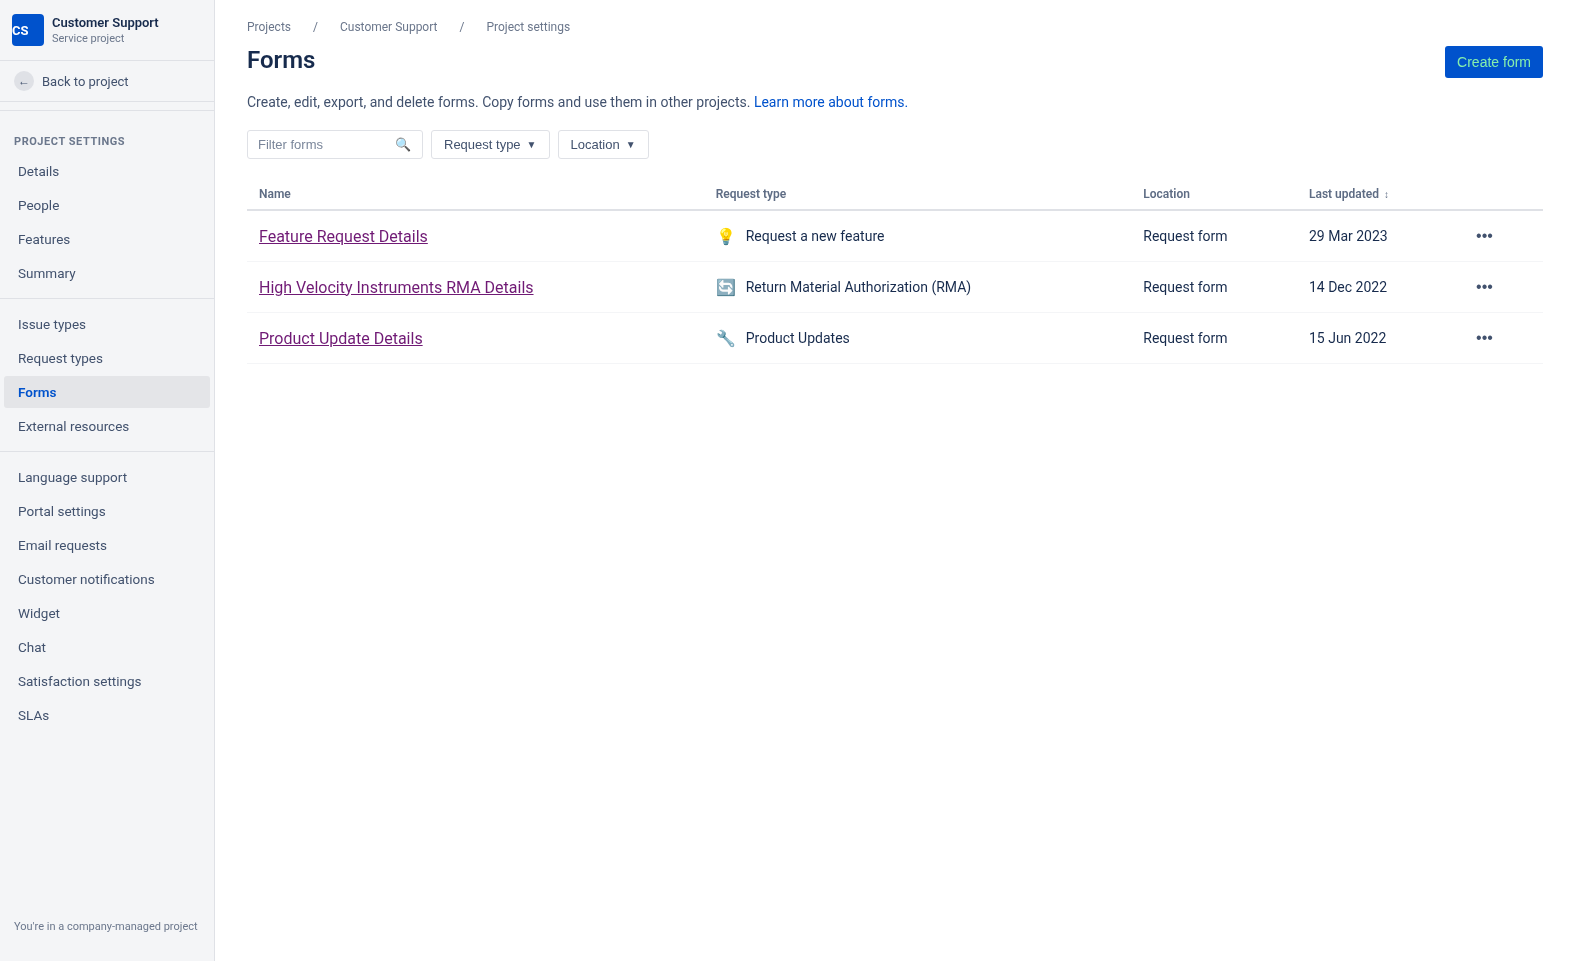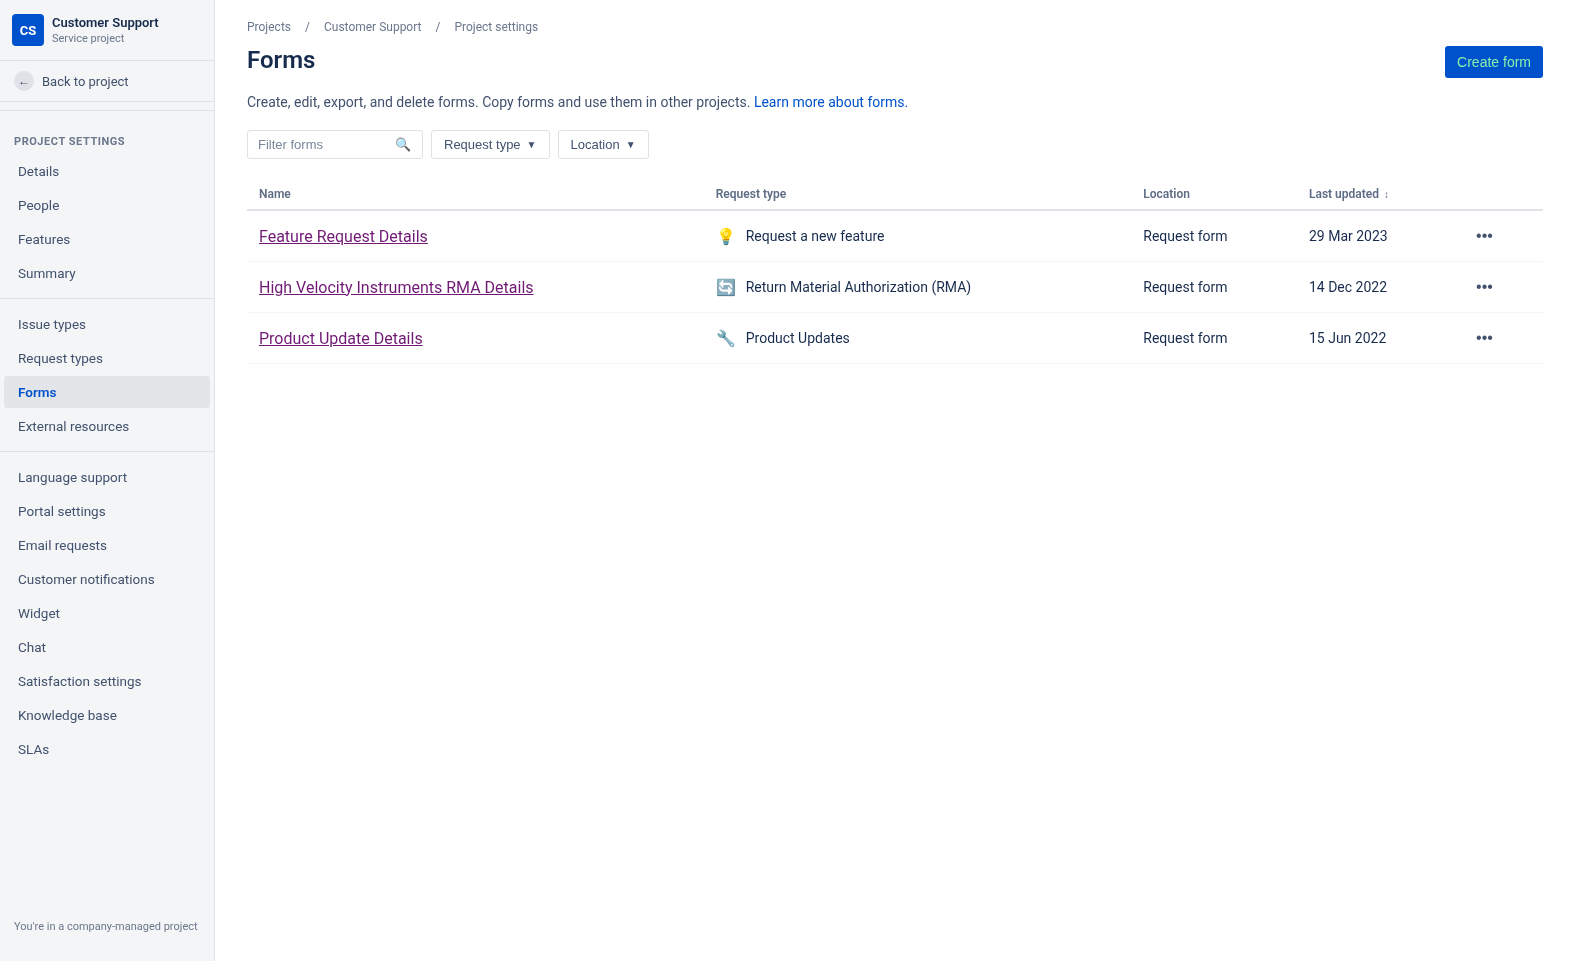--- a/index.html
+++ b/index.html
@@ -22,21 +22,20 @@
       padding: 14px 12px;
       border-bottom: 1px solid #dfe1e6;
     }
     .sidebar-avatar {
       width: 32px;
       height: 32px;
       background: #0052cc;
       border-radius: 4px;
       display: flex;
       align-items: center;
-      justify-content: center;
       color: white;
       font-size: 13px;
       font-weight: bold;
       margin-right: 8px;
       flex-shrink: 0;
     }
     .sidebar-title {
       font-size: 13px;
       font-weight: 600;
       color: #172b4d;
@@ -100,21 +99,21 @@
 
     
     .main {
       flex: 1;
       overflow-y: auto;
       padding: 20px 32px;
     }
     .breadcrumb {
       display: flex;
       align-items: center;
-      gap: 14px;
+      gap: 22px;
       font-size: 12px;
       color: #6b778c;
       margin-bottom: 12px;
     }
     .breadcrumb a { color: #6b778c; text-decoration: none; }
     .breadcrumb-sep { color: #6b778c; }
 
     .page-header {
       display: flex;
       align-items: flex-start;
@@ -299,23 +298,20 @@
       <span>Customer notifications</span>
     </div>
   <div class="sidebar-item">
       <span>Widget</span>
     </div>
   <div class="sidebar-item">
       <span>Chat</span>
     </div>
   <div class="sidebar-item">
       <span>Satisfaction settings</span>
-    </div>
-  <div class="sidebar-item">
-      <span>Knowledge base</span>
     </div>
   <div class="sidebar-item">
       <span>SLAs</span>
     </div>
 
   <div class="sidebar-footer">
     <span>You're in a company-managed project</span>
   </div>
 </div>
 

